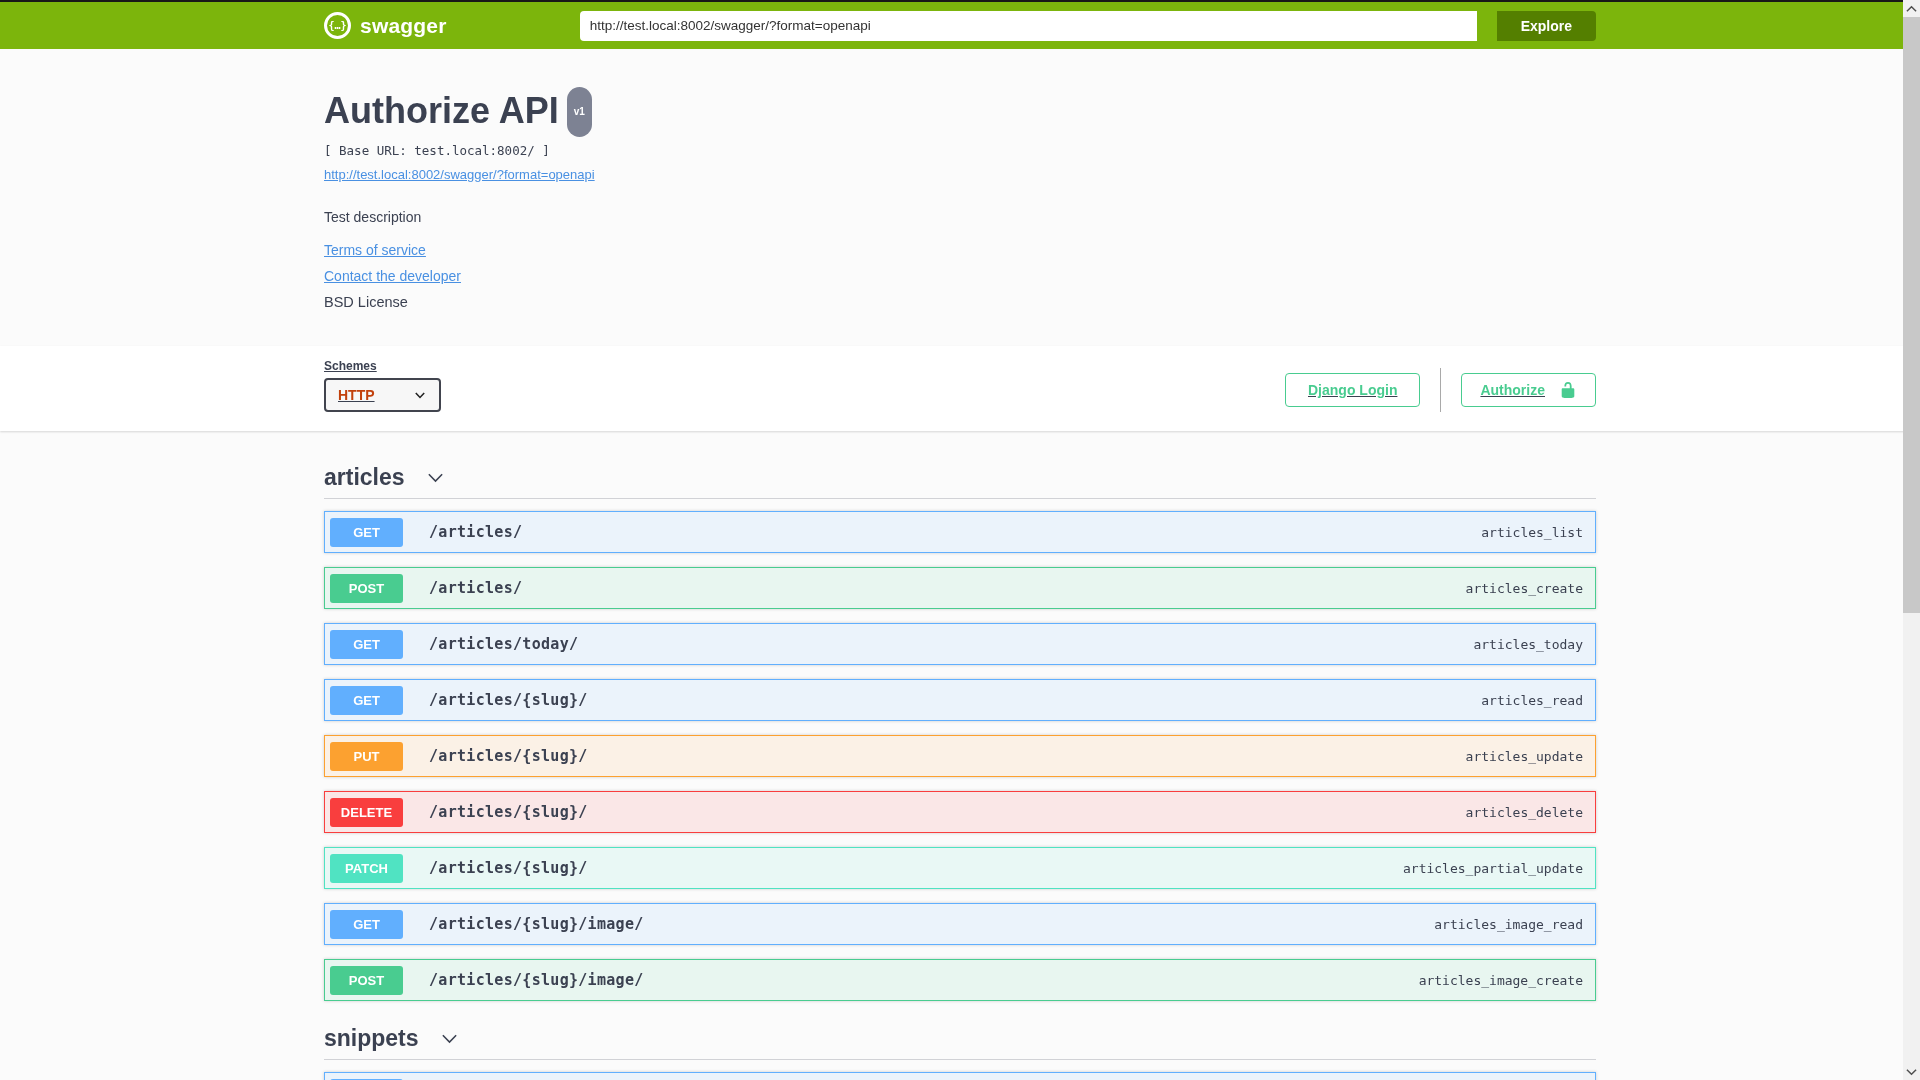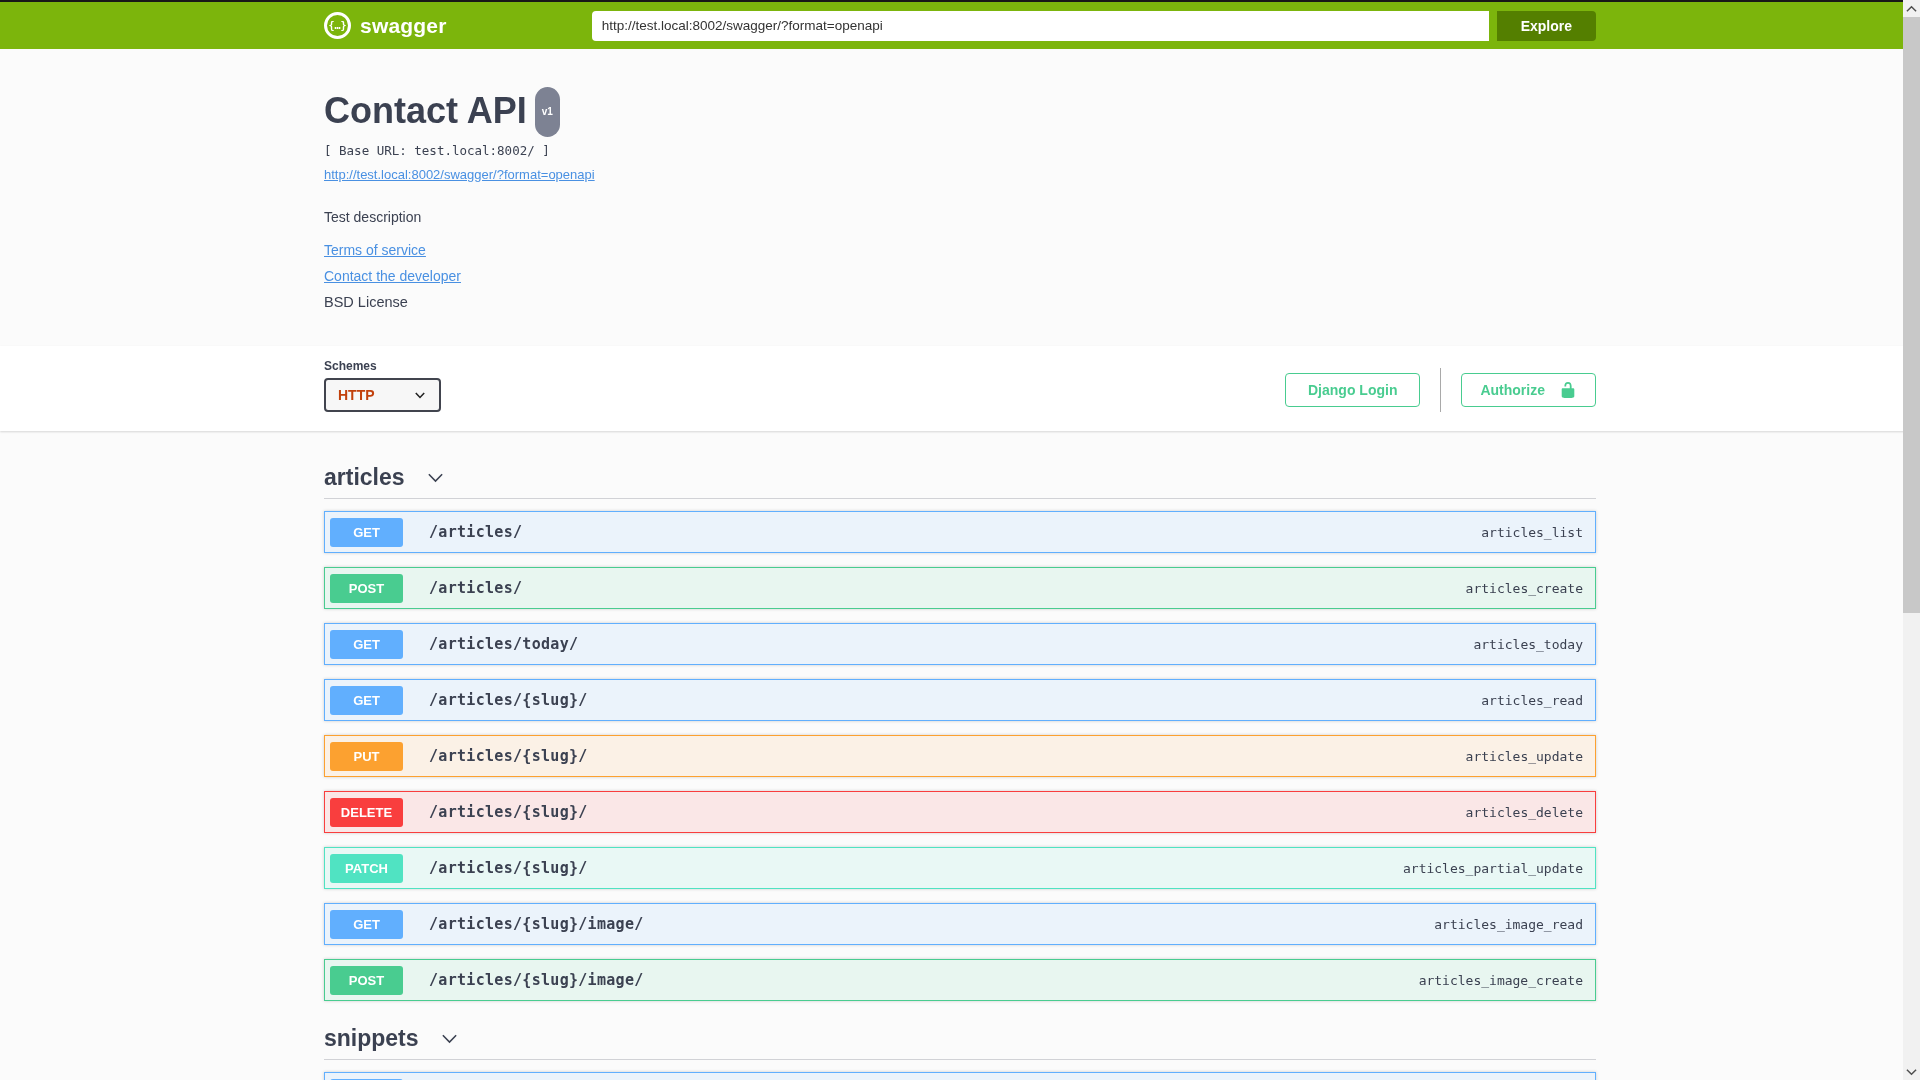--- a/index.html
+++ b/index.html
@@ -27,21 +27,21 @@
     font-family:"DejaVu Sans Mono",monospace;
   }
   .brand-text { color:#fff; font-size:21px; font-weight:bold; letter-spacing:0.2px; }
   .explore-form { margin-left:auto; display:flex; align-items:center; }
   .url-input {
     width:897px; height:30px; border:none; outline:none;
     border-radius:4px 0 0 4px; padding:0 10px; font-size:13.5px; color:#333;
     font-family:"Liberation Sans",sans-serif;
   }
   .explore-btn {
-    margin-left:8px; height:30px; padding:0 24px; border:none; cursor:pointer;
+    margin-left:20px; height:30px; padding:0 24px; border:none; cursor:pointer;
     background:#547f00; color:#fff; font-weight:bold; font-size:14px;
     border-radius:0 4px 4px 0; font-family:"Liberation Sans",sans-serif;
   }
 
   
   .info-section { padding-top:40px; }
   .api-title { margin:0; font-size:36px; font-weight:bold; color:#3b4151; line-height:44px; }
   .version-badge {
     display:inline-block; background:#7d8293; color:#fff;
     font-size:10px; font-weight:bold; padding:3px 7px; border-radius:50px;
@@ -52,20 +52,21 @@
   .description { margin-top:26px; font-size:14px; color:#3b4151; }
   .info-link { display:block; width:max-content; font-size:14px; color:#4990e2; text-decoration:underline; cursor:pointer; }
   .terms { margin-top:17px; }
   .contact { margin-top:10px; }
   .license { margin-top:10px; font-size:14.5px; color:#3b4151; }
 
   
   .scheme-band {
     margin-top:36px; background:#fff; height:85px; width:100%;
     box-shadow:0 1px 2px 0 rgba(0,0,0,0.15);
+    text-decoration:underline;
   }
   .scheme-inner { display:flex; align-items:flex-end; height:100%; padding-bottom:19px; }
   .schemes-block { display:flex; flex-direction:column; }
   .schemes-label { font-size:12px; font-weight:bold; color:#3b4151; margin-bottom:5px; }
   .schemes-select {
     width:117px; height:34px; border:2px solid #41444e; border-radius:4px;
     background:#f7f7f7; display:flex; align-items:center; padding:0 12px;
     font-size:14px; font-weight:bold; color:#c2410c; cursor:pointer;
   }
   .schemes-select .chev { margin-left:auto; display:flex; }
@@ -137,21 +138,21 @@
     <div class="explore-form">
       <input class="url-input" value="http://test.local:8002/swagger/?format=openapi" style="">
       <button class="explore-btn">Explore</button>
     </div>
   </div>
 </header>
 
 <main>
   <div class="container info-section">
     <h1 class="api-title">
-      <span>Contact API</span><span class="version-badge">v1</span>
+      <span>Authorize API</span><span class="version-badge">v1</span>
     </h1>
     <div class="base-url mono">[ Base URL: test.local:8002/ ]</div>
     <a class="spec-link">http://test.local:8002/swagger/?format=openapi</a>
     <div class="description">Test description</div>
     <a class="info-link terms">Terms of service</a>
     <a class="info-link contact">Contact the developer</a>
     <div class="license">BSD License</div>
   </div>
 
   <div class="scheme-band">

